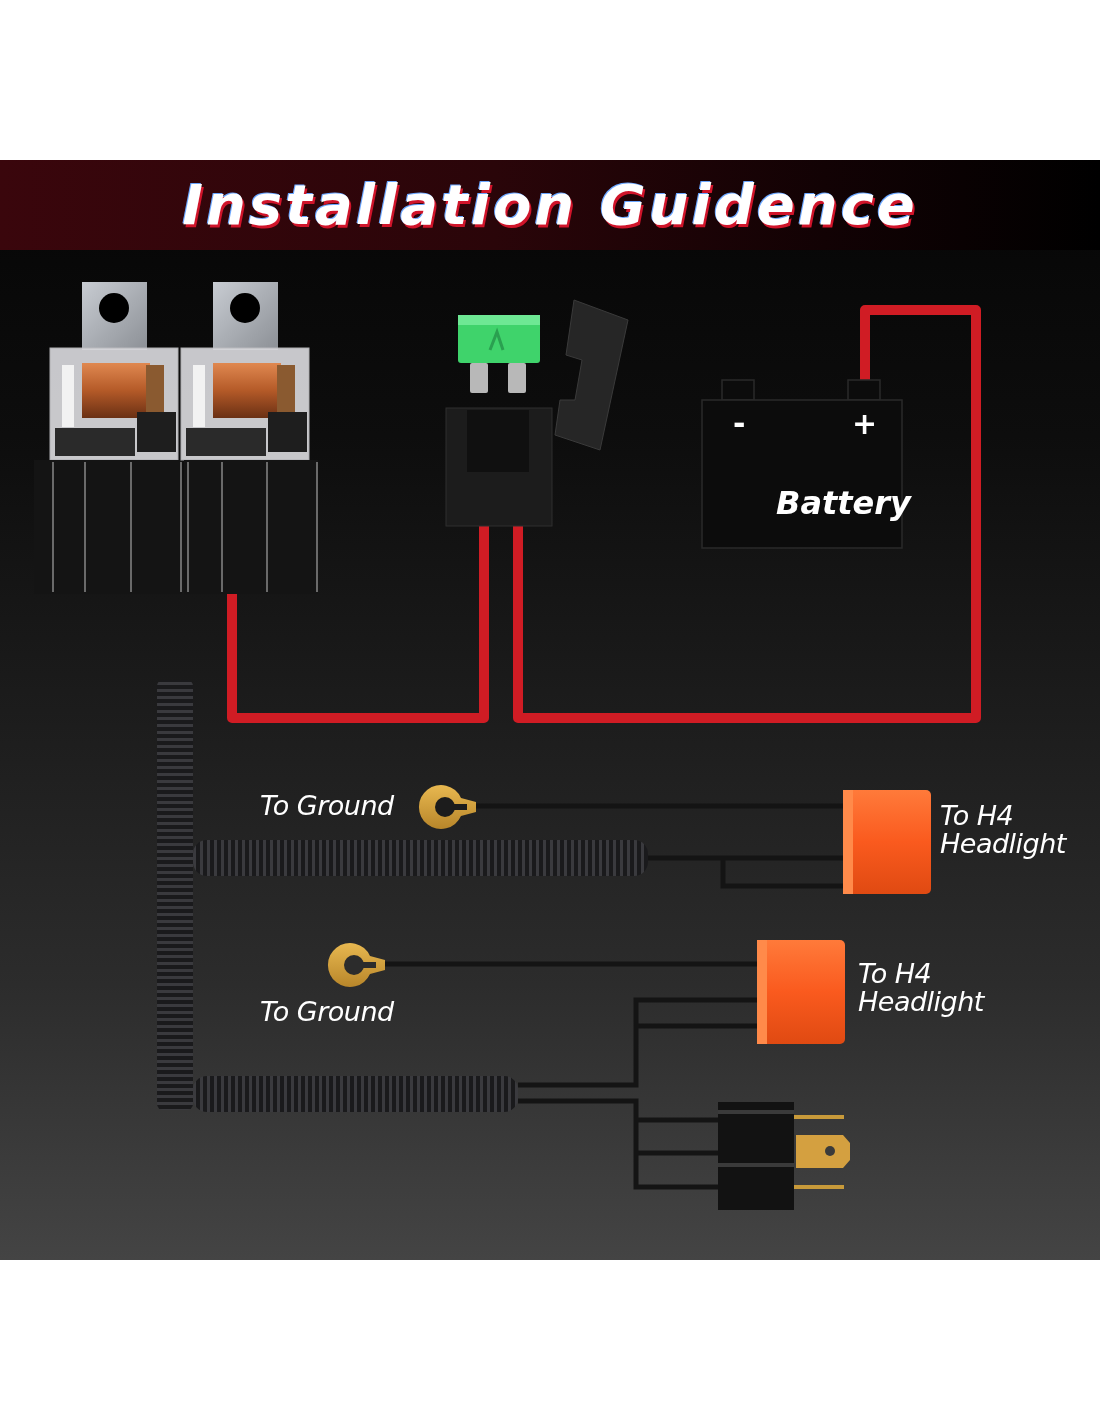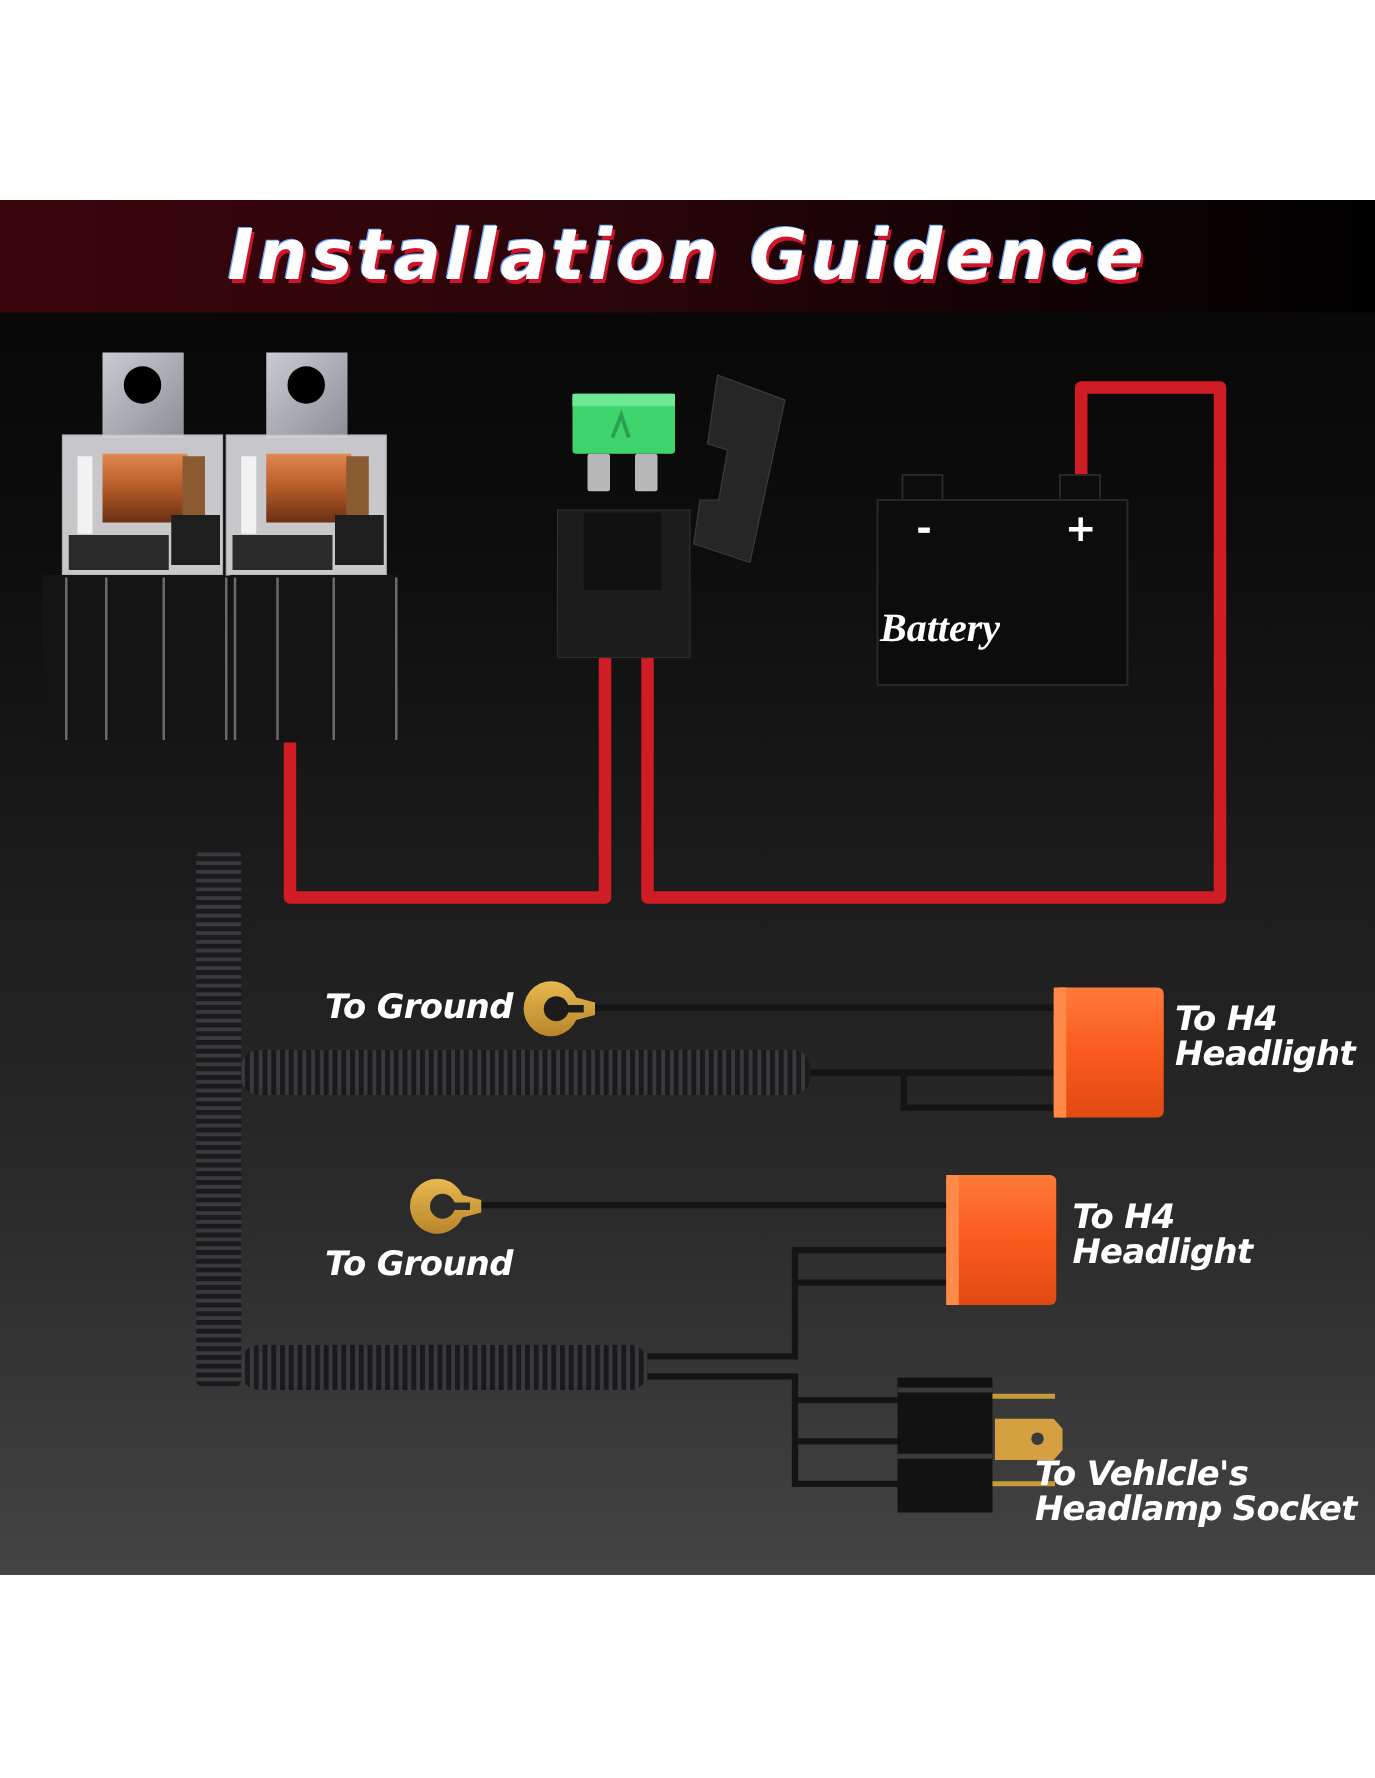--- a/index.html
+++ b/index.html
@@ -18,21 +18,21 @@
     }
     .banner-title {
       position: absolute; left: 0; right: 0; top: 12px; text-align: center;
       font-family: "DejaVu Sans", sans-serif; font-weight: bold; font-style: italic;
       font-size: 56px; color: #ffffff; letter-spacing: 3px;
       text-shadow: 2px 3px 0 #d0142a, -1px -1px 0 #6aa6ff;
     }
     svg.diagram { position: absolute; left: 0; top: 0; }
     .label {
       position: absolute; color: #ffffff; font-family: "DejaVu Sans", sans-serif;
-      font-weight: bold; font-style: italic; font-size: 27px; line-height: 28px;
+      font-weight: normal; font-style: italic; font-size: 27px; line-height: 28px;
       letter-spacing: -0.5px; white-space: nowrap;
     }
     .label.center { text-align: left; }
     .batt-sign {
       position: absolute; color: #ffffff; font-family: "DejaVu Sans", sans-serif;
       font-weight: bold; font-size: 30px;
     }
     .batt-label {
       position: absolute; color: #ffffff; font-family: "DejaVu Sans", sans-serif;
       font-weight: bold; font-style: italic; font-size: 32px;
@@ -175,30 +175,26 @@
       <rect x="718" y="1003" width="76" height="4" fill="#3a3a3a"></rect>
       <rect x="794" y="955" width="50" height="4" fill="#c89a3a"></rect>
       <path d="M796 975 L843 975 L850 983 L850 1000 L843 1008 L796 1008 Z" fill="#d4a040"></path>
       <circle cx="830" cy="991" r="5" fill="#3a3a3a"></circle>
       <rect x="794" y="1025" width="50" height="4" fill="#c89a3a"></rect>
     </g>
   </svg>
 
   <div class="batt-sign" style="left:733px; top:246px;">-</div>
   <div class="batt-sign" style="left:852px; top:246px;">+</div>
-  <div class="batt-label" style="left:704px; top:324px;font-family:Liberation Serif, serif;">Battery</div>
+  <div class="batt-label" style="left:776px; top:324px;">Battery</div>
 
   <div class="label" style="left:260px; top:632px;">To Ground</div>
   <div class="label" style="left:260px; top:838px;">To Ground</div>
 
   <div class="label center" style="left:940px; top:642px; width:140px;">
     <div>To H4</div>
     <div>Headlight</div>
   </div>
   <div class="label center" style="left:858px; top:800px; width:140px;">
     <div>To H4</div>
     <div>Headlight</div>
   </div>
-  <div class="label center" style="left:828px; top:1006px; width:254px;">
-    <div>To Vehlcle's</div>
-    <div>Headlamp Socket</div>
-  </div>
 </div>
 
 </body></html>

